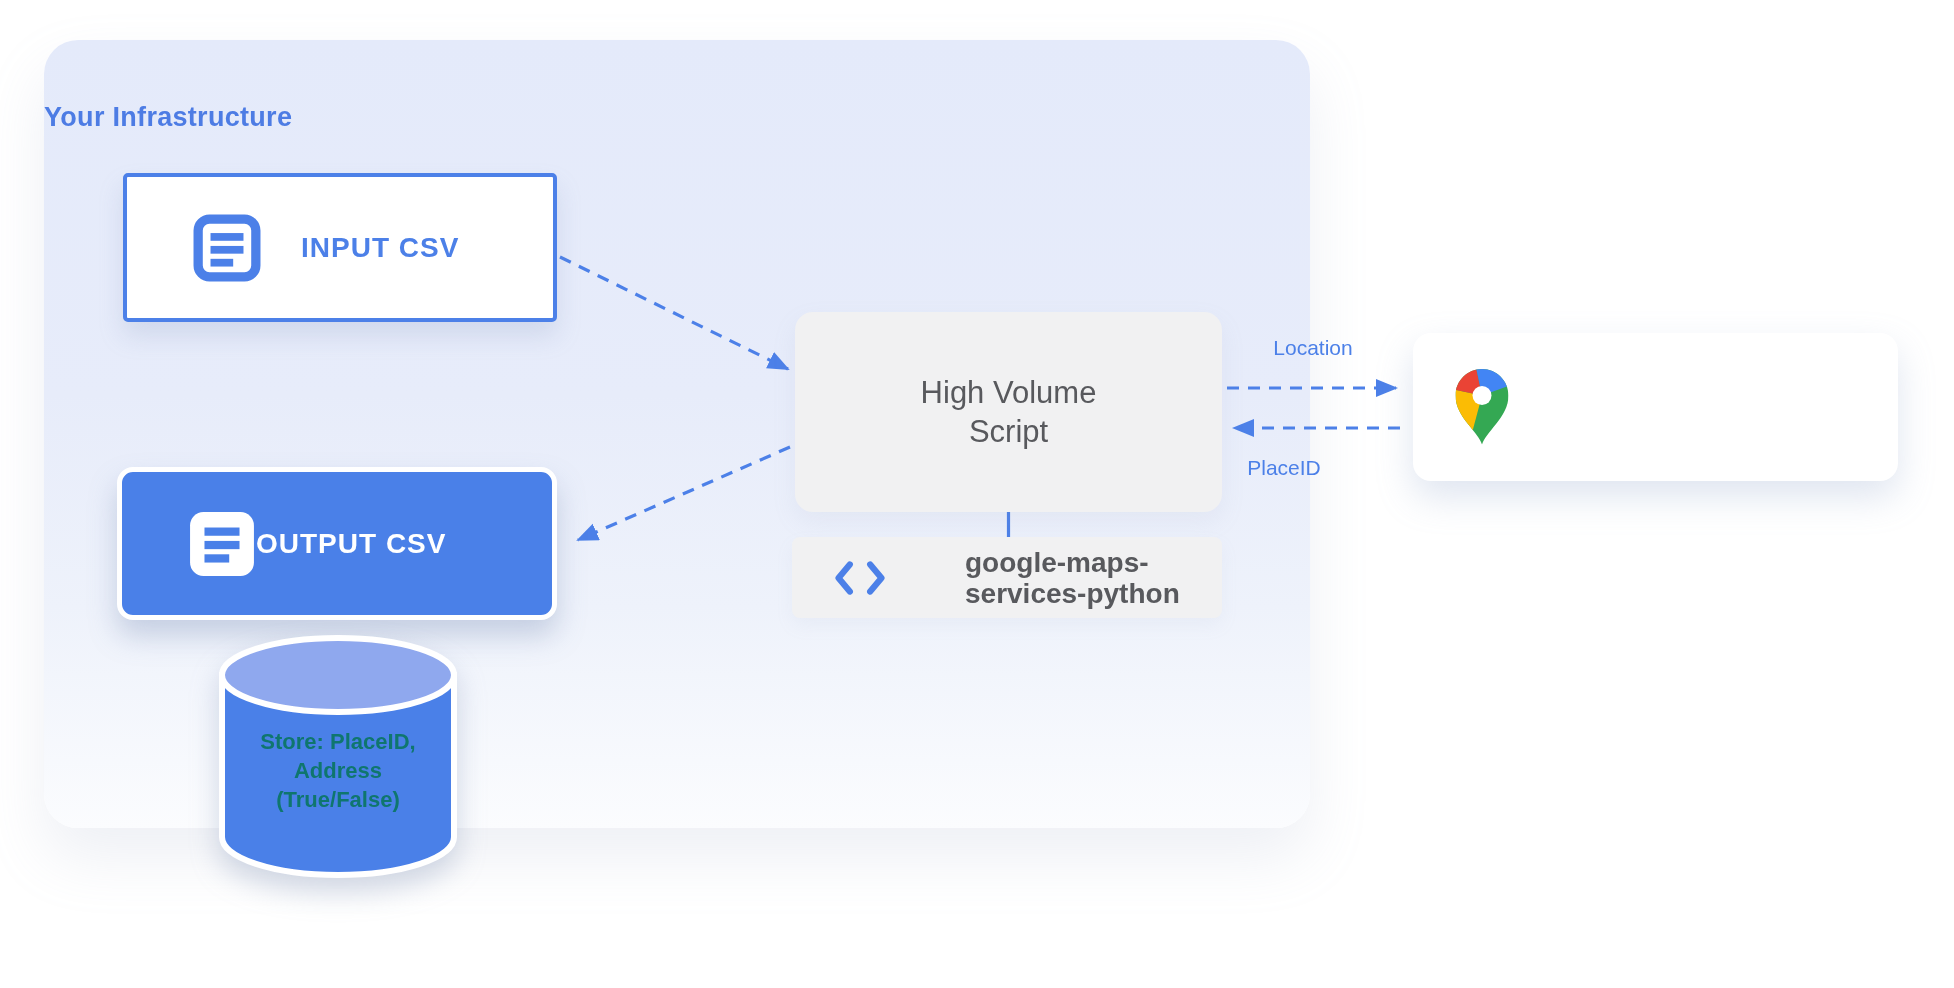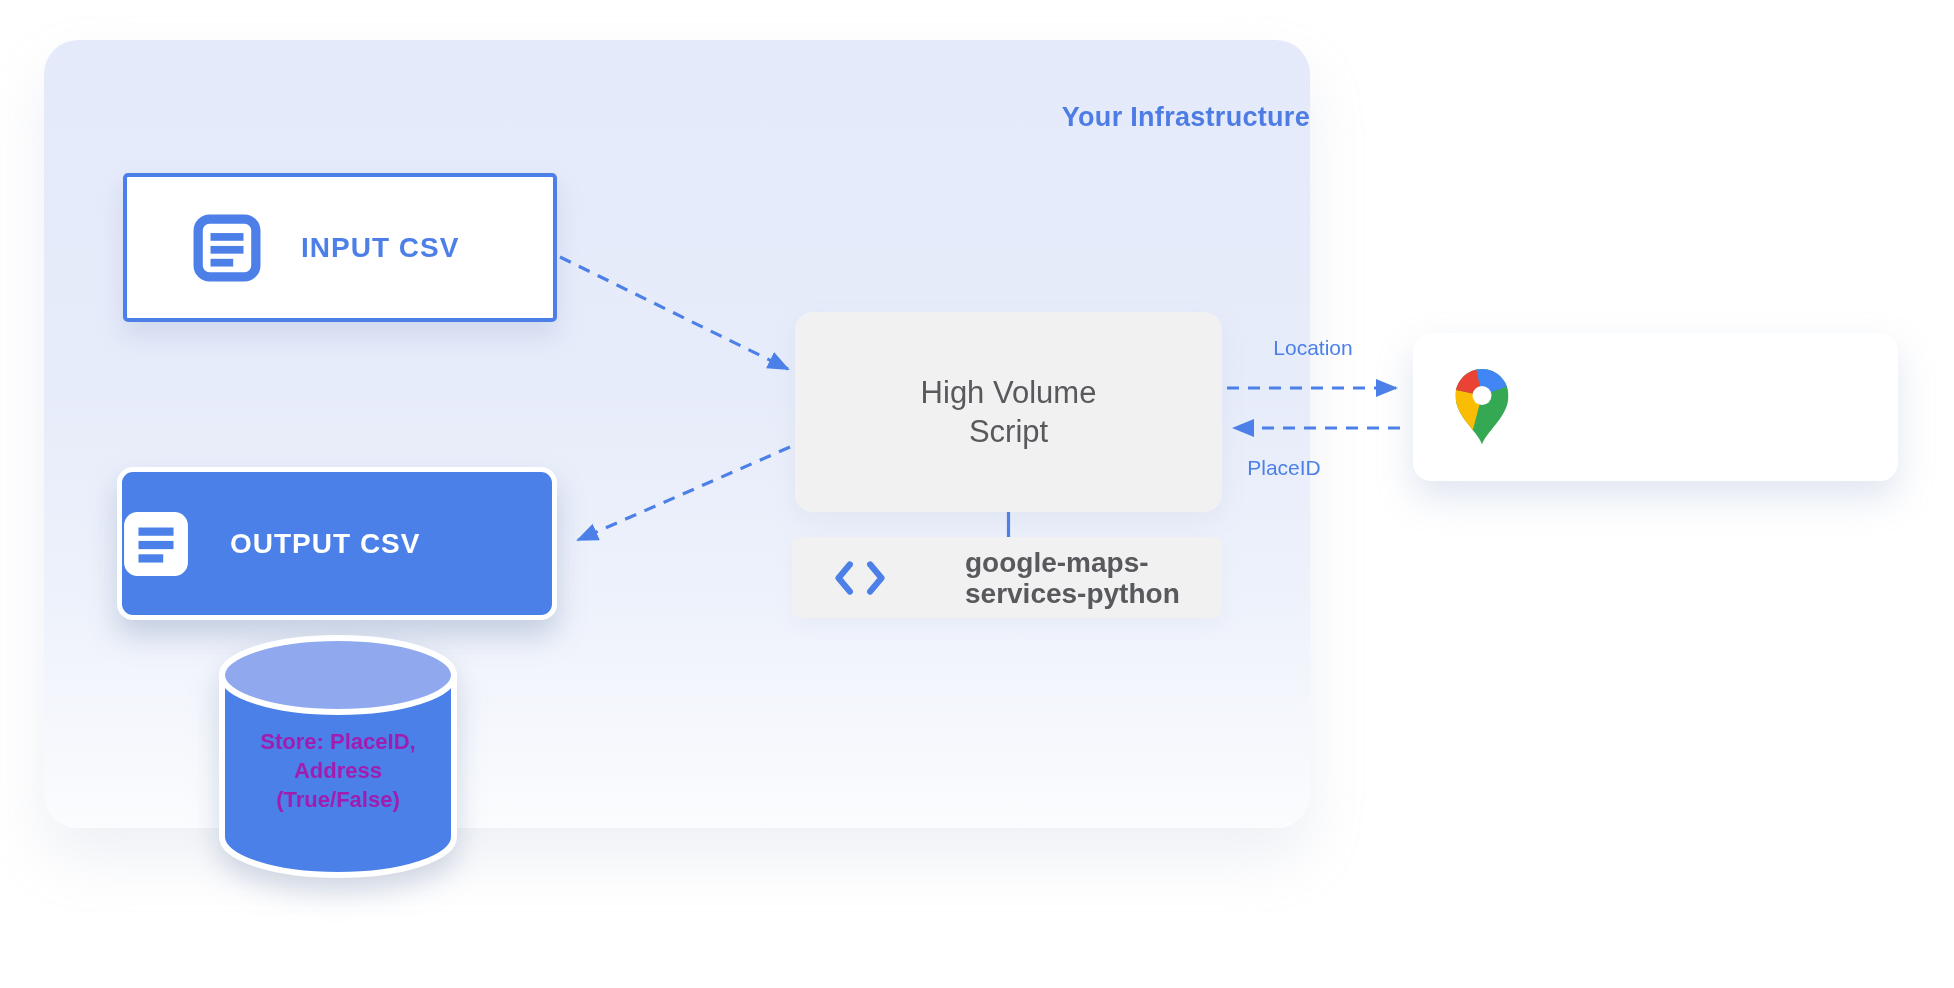--- a/index.html
+++ b/index.html
@@ -24,37 +24,37 @@
 
   
   .infra{
     position:absolute;left:44px;top:40px;width:1266px;height:788px;
     border-radius:34px;
     background:linear-gradient(180deg,var(--container-bg-top) 0%,#E7ECFA 45%,#EEF2FB 72%,var(--container-bg-bottom) 100%);
     box-shadow:0 30px 60px rgba(150,160,190,0.16);
   }
   .infra-title{
     position:absolute;left:0;top:62px;width:100%;
-    text-align:right;font-size:27px;font-weight:700;color:var(--label-blue);
+    text-align:left;font-size:27px;font-weight:700;color:var(--label-blue);
     letter-spacing:0.3px;
   }
 
   
   .node{position:absolute;display:flex;align-items:center;}
   .input-box{
     left:123px;top:173px;width:434px;height:149px;
     background:var(--white);border:4px solid var(--accent-blue);border-radius:5px;
     box-shadow:0 14px 24px rgba(130,150,190,0.22);
     padding-left:66px;gap:40px;
   }
   .output-box{
     left:117px;top:467px;width:440px;height:153px;
     background:var(--node-blue-fill);border:5px solid #ffffff;border-radius:16px;
     box-shadow:0 16px 28px rgba(120,140,180,0.35);
-    gap:40px;
+    padding-left:66px;
   }
   .io-label{font-size:28px;font-weight:700;letter-spacing:1px;}
   .input-box .io-label{color:var(--accent-blue);}
   .output-box .io-label{color:#ffffff;}
 
   .script-box{
     left:795px;top:312px;width:427px;height:200px;
     background:var(--box-gray);border-radius:18px;
     flex-direction:column;justify-content:center;
     box-shadow:0 10px 24px rgba(150,160,190,0.10);
@@ -75,21 +75,21 @@
     box-shadow:0 16px 36px rgba(140,160,200,0.28);
     padding-left:42px;gap:24px;
   }
   .api-label{font-size:31px;font-weight:700;color:var(--text-dark);}
 
   
   .cylinder-wrap{position:absolute;left:210px;top:631px;width:256px;height:262px;}
   .cylinder-wrap svg{filter:drop-shadow(0 14px 14px rgba(110,130,170,0.30));}
   .cyl-text{
     position:absolute;left:0;top:96px;width:100%;
-    text-align:center;color:#a21caf;font-size:22px;font-weight:700;line-height:29px;
+    text-align:center;color:#0f766e;font-size:22px;font-weight:700;line-height:29px;
   }
 
   
   .edge-label{
     position:absolute;transform:translate(-50%,-50%);
     color:var(--accent-blue);font-size:21px;font-weight:400;white-space:nowrap;
   }
   .loc-label{left:1313px;top:348px;}
   .pid-label{left:1270px;top:468px;margin-left:14px;}
 

